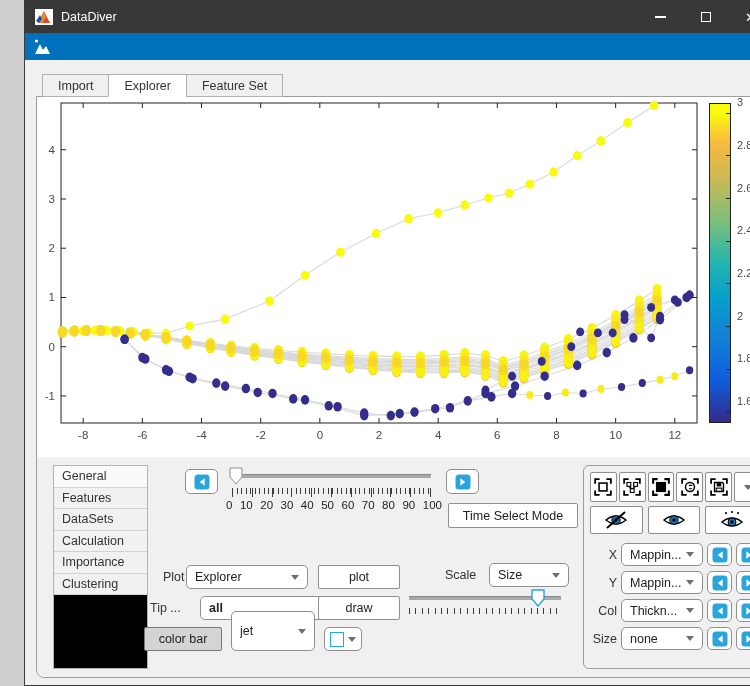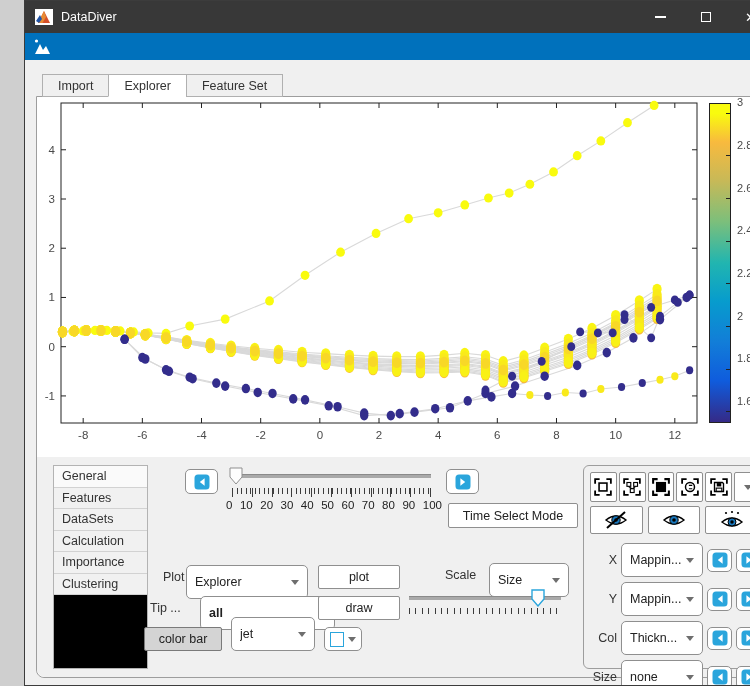--- a/index.html
+++ b/index.html
@@ -39,21 +39,21 @@
   .controls { position:relative; height:220px; background:#f0f0f0; border-radius:0 0 8px 8px; }
 
   
   .nav-list { position:absolute; left:16px; top:8px; width:95px; height:204px; background:#000000; border:1px solid #b3b3b3; overflow:hidden; }
   .nav-item { height:21.5px; line-height:21px; padding-left:8px; font-size:12.5px; color:#333; background:#f1f1f1; border-bottom:1px solid #d2d2d2; cursor:pointer; }
   .nav-item.selected { background:#fafafa; }
 
   
   .btn { background:#fff; border:1px solid #8f8f8f; border-radius:2px; font-family:"Liberation Sans",sans-serif; font-size:12.5px; color:#222; cursor:pointer; display:flex; align-items:center; justify-content:center; }
   .btn.pressed { background:#d4d4d4; border-color:#7a7a7a; }
-  .dd { background:#fff; border:1px solid #8f8f8f; border-radius:5px; font-size:12.5px; color:#222; display:flex; align-items:center; padding:16px 8px; cursor:pointer; position:relative; }
+  .dd { background:#fff; border:1px solid #8f8f8f; border-radius:5px; font-size:12.5px; color:#222; display:flex; align-items:center; padding:0 8px; cursor:pointer; position:relative; }
   .dd span { flex:1; overflow:hidden; white-space:nowrap; }
   .caret { width:0; height:0; border-left:4.5px solid transparent; border-right:4.5px solid transparent; border-top:5.5px solid #6e6e6e; margin-left:4px; flex:none; }
   .arrowbtn { background:#fff; border:1px solid #8f8f8f; border-radius:5px; cursor:pointer; display:flex; align-items:center; justify-content:center; padding:0; }
   .lbl { font-size:12.5px; color:#333; position:absolute; }
 
   
   .tarrow-left  { position:absolute; left:148px; top:12px; width:33px; height:25px; }
   .tarrow-right { position:absolute; left:409px; top:12px; width:33px; height:25px; }
   .slider { position:absolute; }
   .slider .track { position:absolute; left:0; right:0; top:7px; height:4px; background:#a9a9a9; border-top:1px solid #8a8a8a; }
@@ -65,21 +65,21 @@
 
   
   .plot-dd   { position:absolute; left:149px; top:108px; width:122px; height:24px; }
   .plot-btn  { position:absolute; left:281px; top:108px; width:82px; height:24px; }
   .scale-dd  { position:absolute; left:452px; top:106px; width:80px; height:24px; }
   .tip-dd    { position:absolute; left:163px; top:139px; width:135px; height:24px;font-weight:bold; }
   .draw-btn  { position:absolute; left:281px; top:139px; width:82px; height:24px; }
   .tip-slider{ left:372px; top:132px; width:152px; height:16px; }
   .tip-ticks { left:372px; top:151px; width:154px; }
   .cbar-btn  { position:absolute; left:107px; top:170px; width:78px; height:24px; }
-  .cmap-dd   { position:absolute; left:194px; top:160px; width:84px; height:24px; }
+  .cmap-dd   { position:absolute; left:194px; top:154px; width:84px; height:40px; }
   .swatch-dd { position:absolute; left:287px; top:170px; width:38px; height:24px; padding:0 5px; }
   .swatch { width:14px; height:15px; background:#fff; border:1px solid #2aa5dc; flex:none; }
 
   
   .right-panel { position:absolute; left:546px; top:8px; width:182px; height:204px; background:#f0f0f0; border:1px solid #9d9d9d; border-radius:6px; padding:6px 6px; }
   .icon-row { display:flex; gap:2px; }
   .icon-btn { width:27px; height:30px; }
   .icon-btn.dd-btn { width:24px; }
   .eye-row { display:flex; gap:5px; margin-top:4px; }
   .eye-btn { width:53px; height:28px; }

